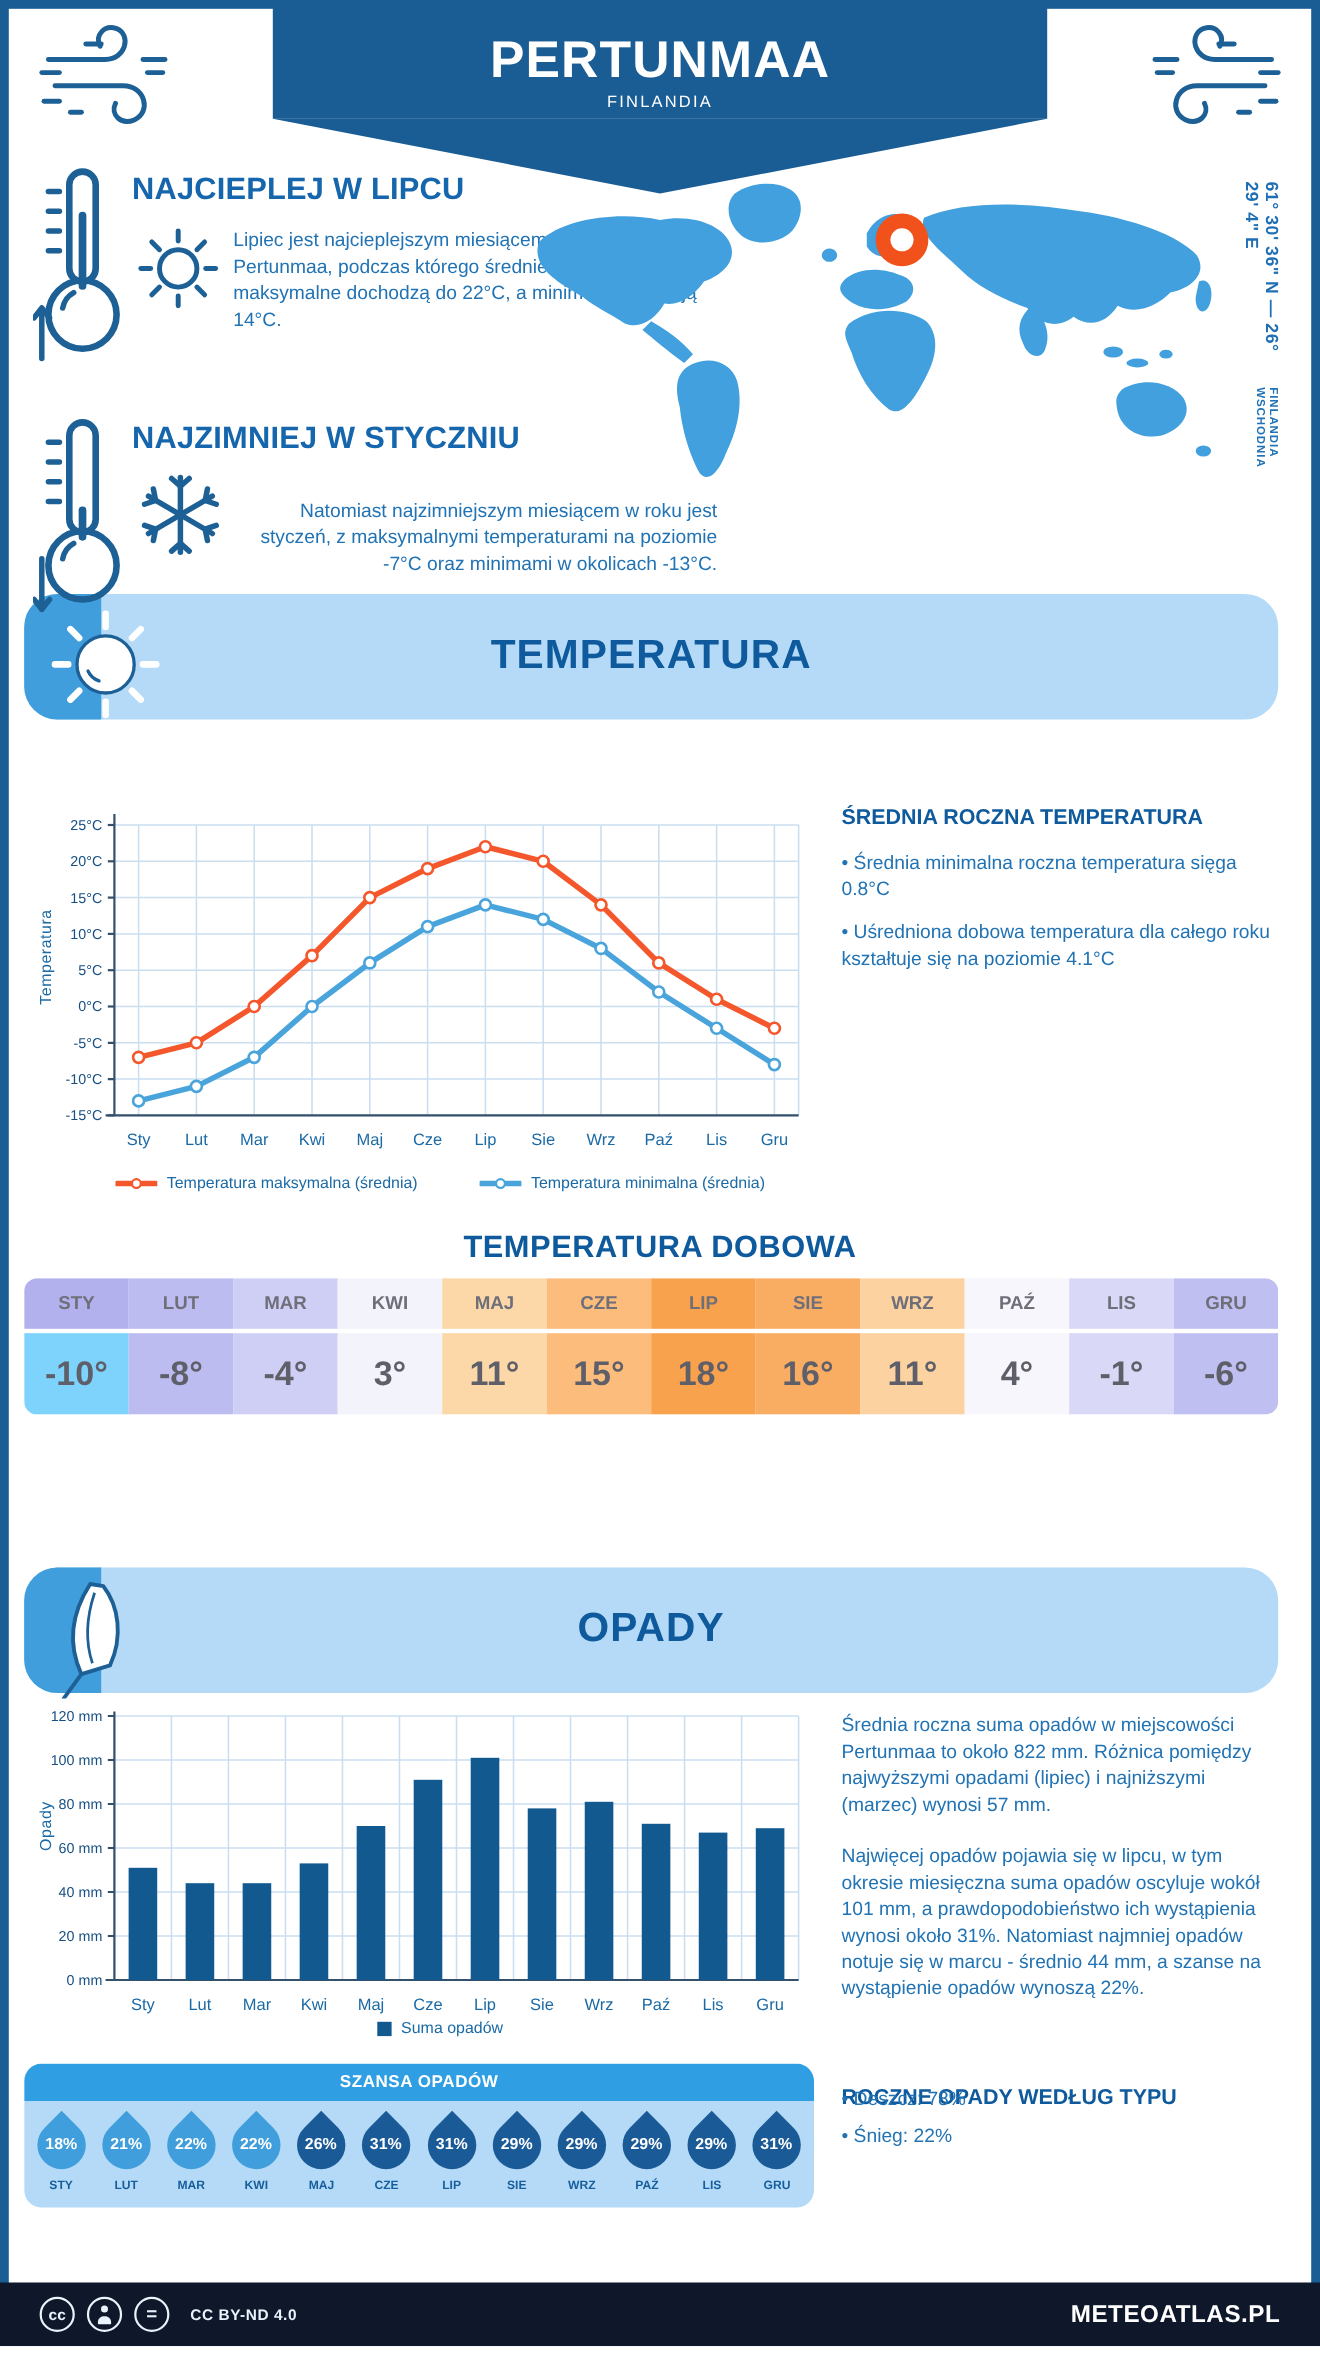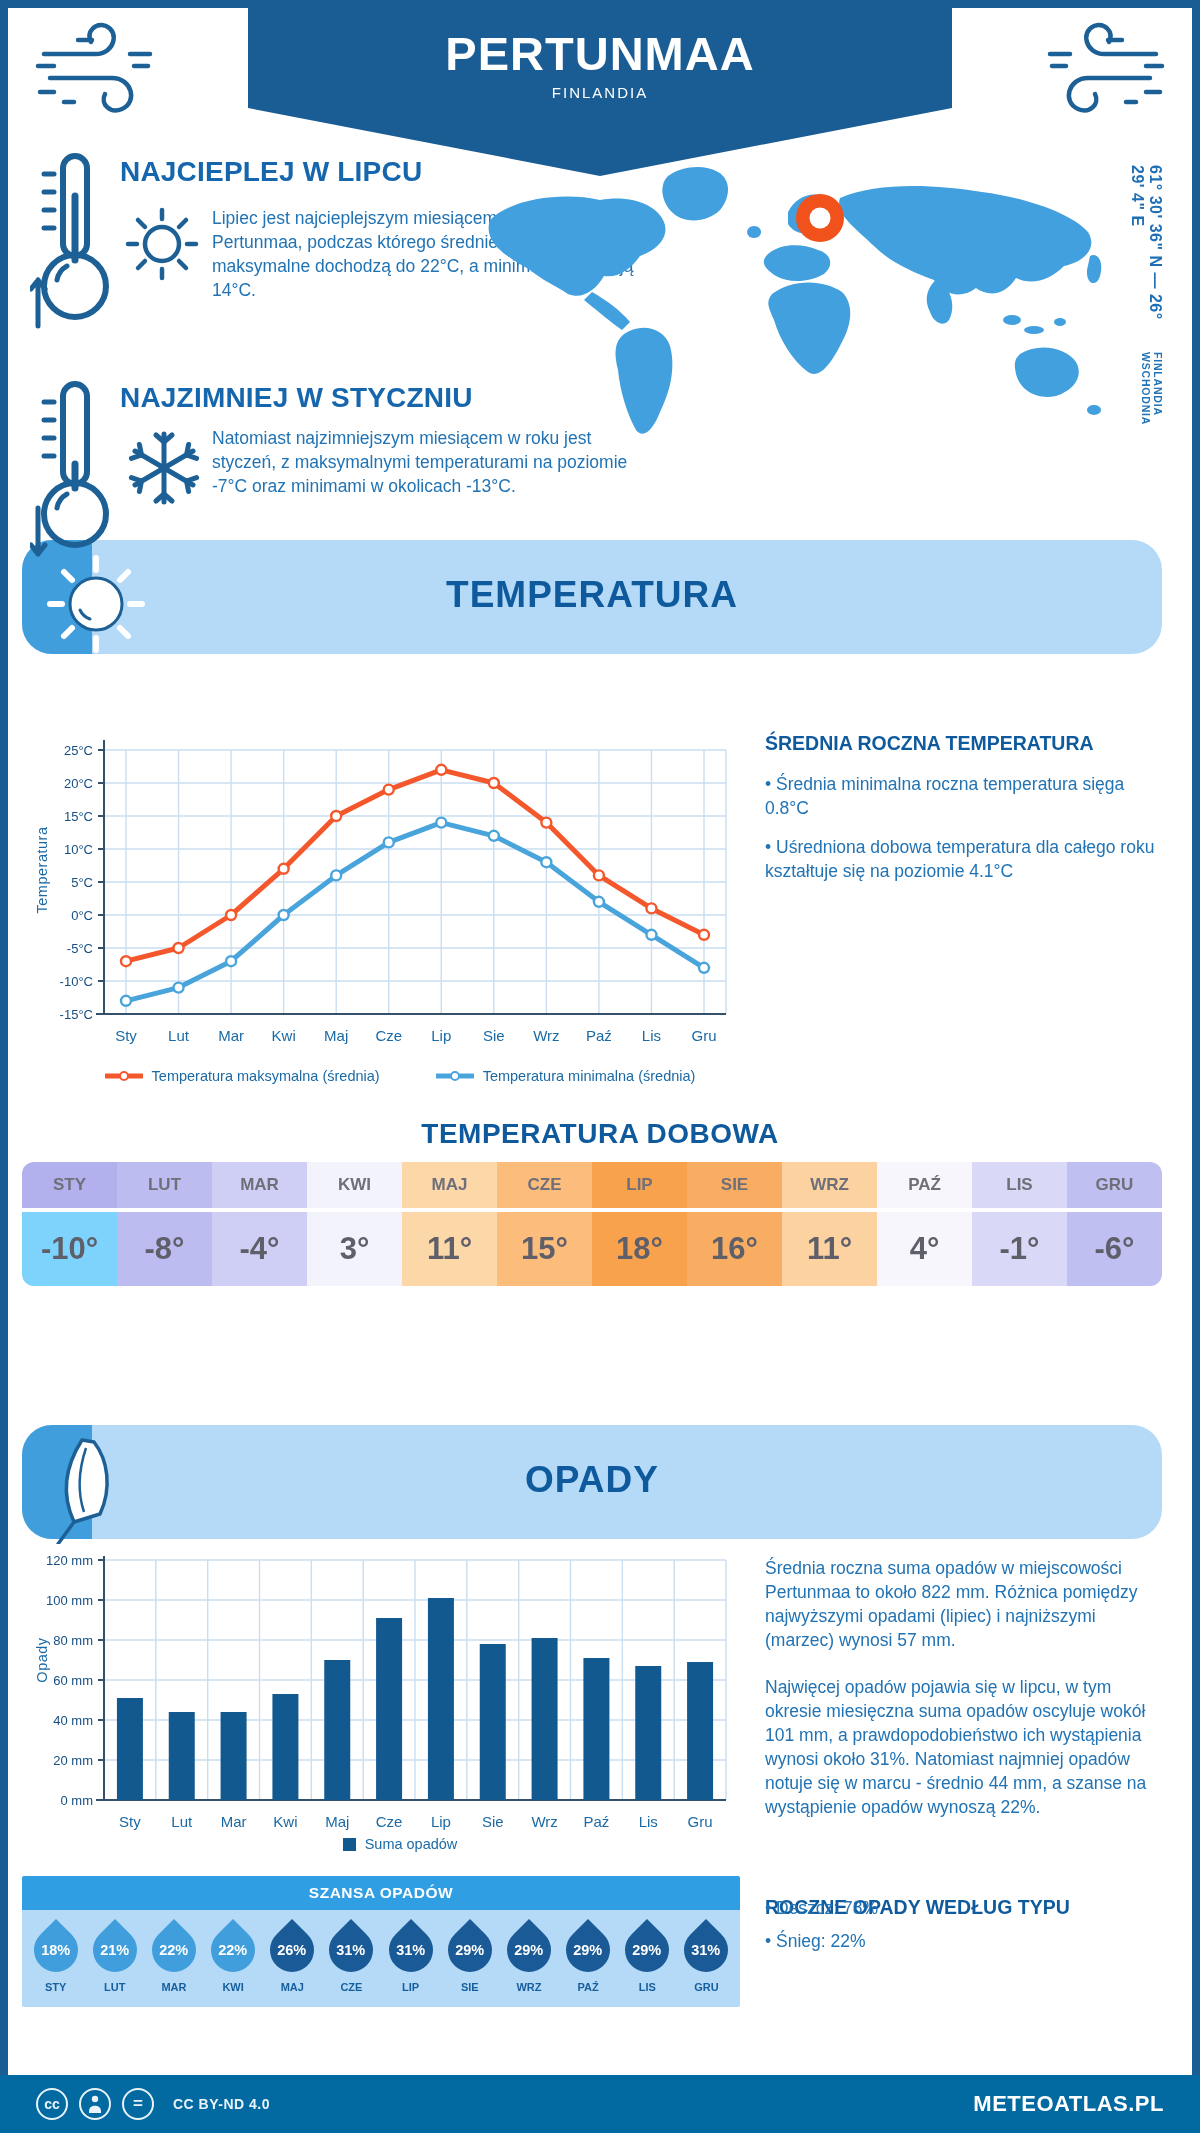--- a/index.html
+++ b/index.html
@@ -44,30 +44,30 @@
   .side-text .b{margin-bottom:15px;}
   .side-text p{margin:0 0 22px 0;}
 
   
   .daily-title{position:absolute;left:0;top:1118px;width:100%;text-align:center;color:#0e5a9d;font-size:28px;font-weight:bold;letter-spacing:.5px;}
   .temp-table{position:absolute;left:22px;top:1162px;width:1140px;display:grid;grid-template-columns:repeat(12,1fr);grid-row-gap:4px;border-radius:12px;overflow:hidden;}
   .temp-table .th{height:46px;display:flex;align-items:center;justify-content:center;color:#6f6f7a;font-size:17px;font-weight:bold;}
   .temp-table .td{height:74px;display:flex;align-items:center;justify-content:center;color:#5f5f6a;font-size:31px;font-weight:bold;}
 
   
-  .chance{position:absolute;left:22px;top:1876px;width:718px;border-radius:2px;overflow:hidden;}
+  .chance{position:absolute;left:22px;top:1876px;width:718px;border-radius:16px;overflow:hidden;}
   .chance .bar{height:34px;background:#2f9ee2;color:#fff;font-size:15.5px;font-weight:bold;letter-spacing:.5px;display:flex;align-items:center;justify-content:center;}
   .chance .body{background:#b4daf8;padding:12px 4px 14px 4px;display:grid;grid-template-columns:repeat(12,1fr);}
   .dropcell{text-align:center;}
   .drop{width:44px;height:44px;margin:6px auto 0 auto;border-radius:0 50% 50% 50%;transform:rotate(45deg);display:flex;align-items:center;justify-content:center;}
   .drop span{transform:rotate(-45deg);color:#fff;font-size:14.5px;font-weight:bold;}
   .dropm{margin-top:9px;color:#175f9c;font-size:11px;font-weight:bold;}
 
   
-  .footer{position:absolute;left:0;right:0;bottom:0;height:58px;background:#0369a1;display:flex;align-items:center;justify-content:space-between;padding:0 36px;box-sizing:border-box;z-index:50;}
+  .footer{position:absolute;left:0;right:0;bottom:0;height:58px;background:#0f172a;display:flex;align-items:center;justify-content:space-between;padding:0 36px;box-sizing:border-box;z-index:50;}
   .cc-group{display:flex;align-items:center;gap:11px;}
   .cc-circ{width:32px;height:32px;border:2.5px solid #e9f3fb;border-radius:50%;display:flex;align-items:center;justify-content:center;color:#e9f3fb;font-weight:bold;font-size:14px;box-sizing:border-box;}
   .cc-label{color:#e9f3fb;font-size:14px;font-weight:bold;letter-spacing:.5px;margin-left:8px;}
   .site{color:#fff;font-size:22px;font-weight:bold;letter-spacing:.5px;}
 </style>
 </head>
 <body>
 
 <div class="page">
   <div class="frame"></div>
@@ -153,21 +153,21 @@
           <path d="M42,16 L34,9 M42,16 L50,9"></path>
         </g>
       <g transform="rotate(240 42 42)">
           <path d="M42,16 L34,9 M42,16 L50,9"></path>
         </g>
       <g transform="rotate(300 42 42)">
           <path d="M42,16 L34,9 M42,16 L50,9"></path>
         </g>
     </g>
   </svg>
-  <div class="hl-text" style="left:212px;top:426px;width:440px;">Natomiast najzimniejszym miesiącem w roku jest styczeń, z maksymalnymi temperaturami na poziomie -7°C oraz minimami w okolicach -13°C.</div>
+  <div class="hl-text" style="left:212px;top:452px;width:440px;text-align:right;">Natomiast najzimniejszym miesiącem w roku jest styczeń, z maksymalnymi temperaturami na poziomie -7°C oraz minimami w okolicach -13°C.</div>
 
   <svg class="map" width="660" height="290" viewBox="0 0 660 290">
     <g fill="#41a0dd">
       <path d="M196,18 C210,8 232,6 246,14 C260,22 258,40 248,52 C236,64 214,66 202,56 C190,46 186,28 196,18 Z"></path>
       <path d="M18,62 C40,40 92,34 128,42 C160,36 186,48 192,64 C198,80 184,92 168,98 C158,112 146,120 132,118 C124,132 110,142 96,136 C84,128 70,122 58,112 C38,100 10,86 18,62 Z"></path>
       <path d="M120,134 C134,142 148,152 158,164 L150,172 C136,162 122,150 112,142 Z"></path>
       <path d="M152,176 C170,164 192,170 198,188 C204,210 198,234 188,254 C182,270 172,282 164,272 C156,258 148,234 146,212 C142,196 142,184 152,176 Z"></path>
       <path d="M316,54 C324,38 342,32 354,40 C362,48 358,64 346,72 C334,78 322,76 316,66 Z"></path>
       <path d="M282,80 a7,6 0 1 1 0.1,0 Z"></path>
       <path d="M296,96 C310,84 332,86 346,92 C360,96 362,108 352,116 C338,124 318,126 304,118 C292,110 288,104 296,96 Z"></path>

